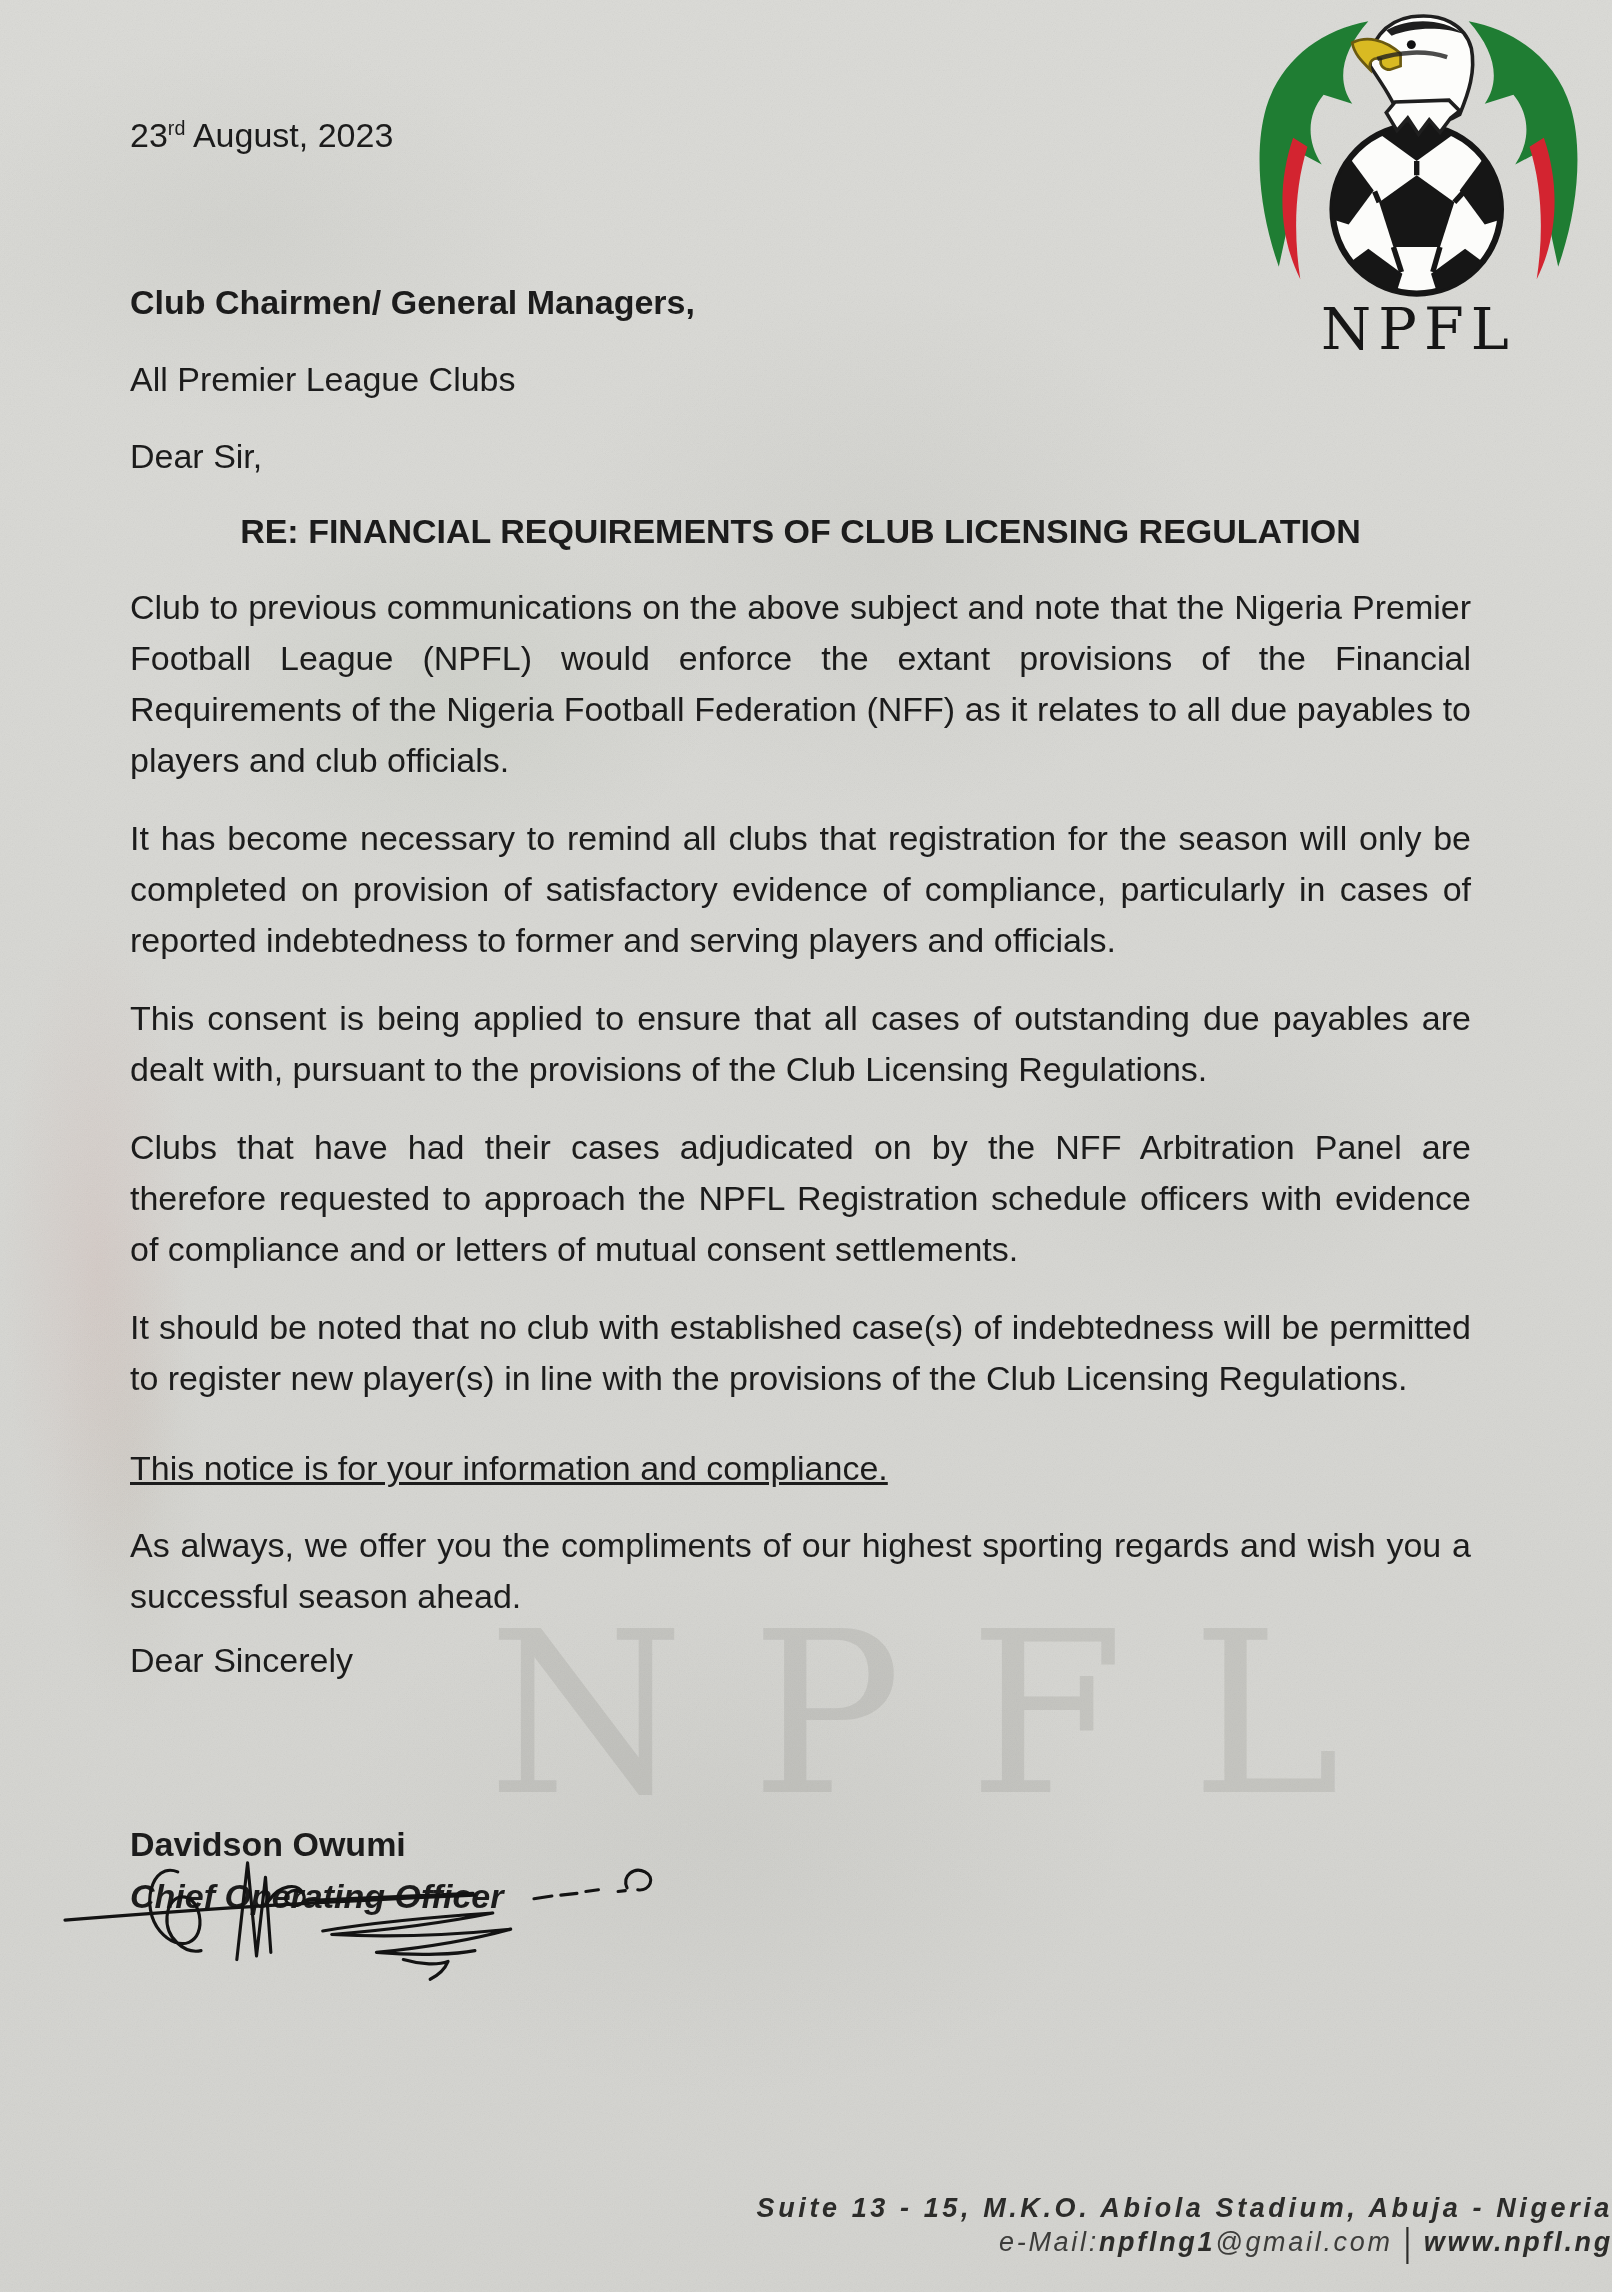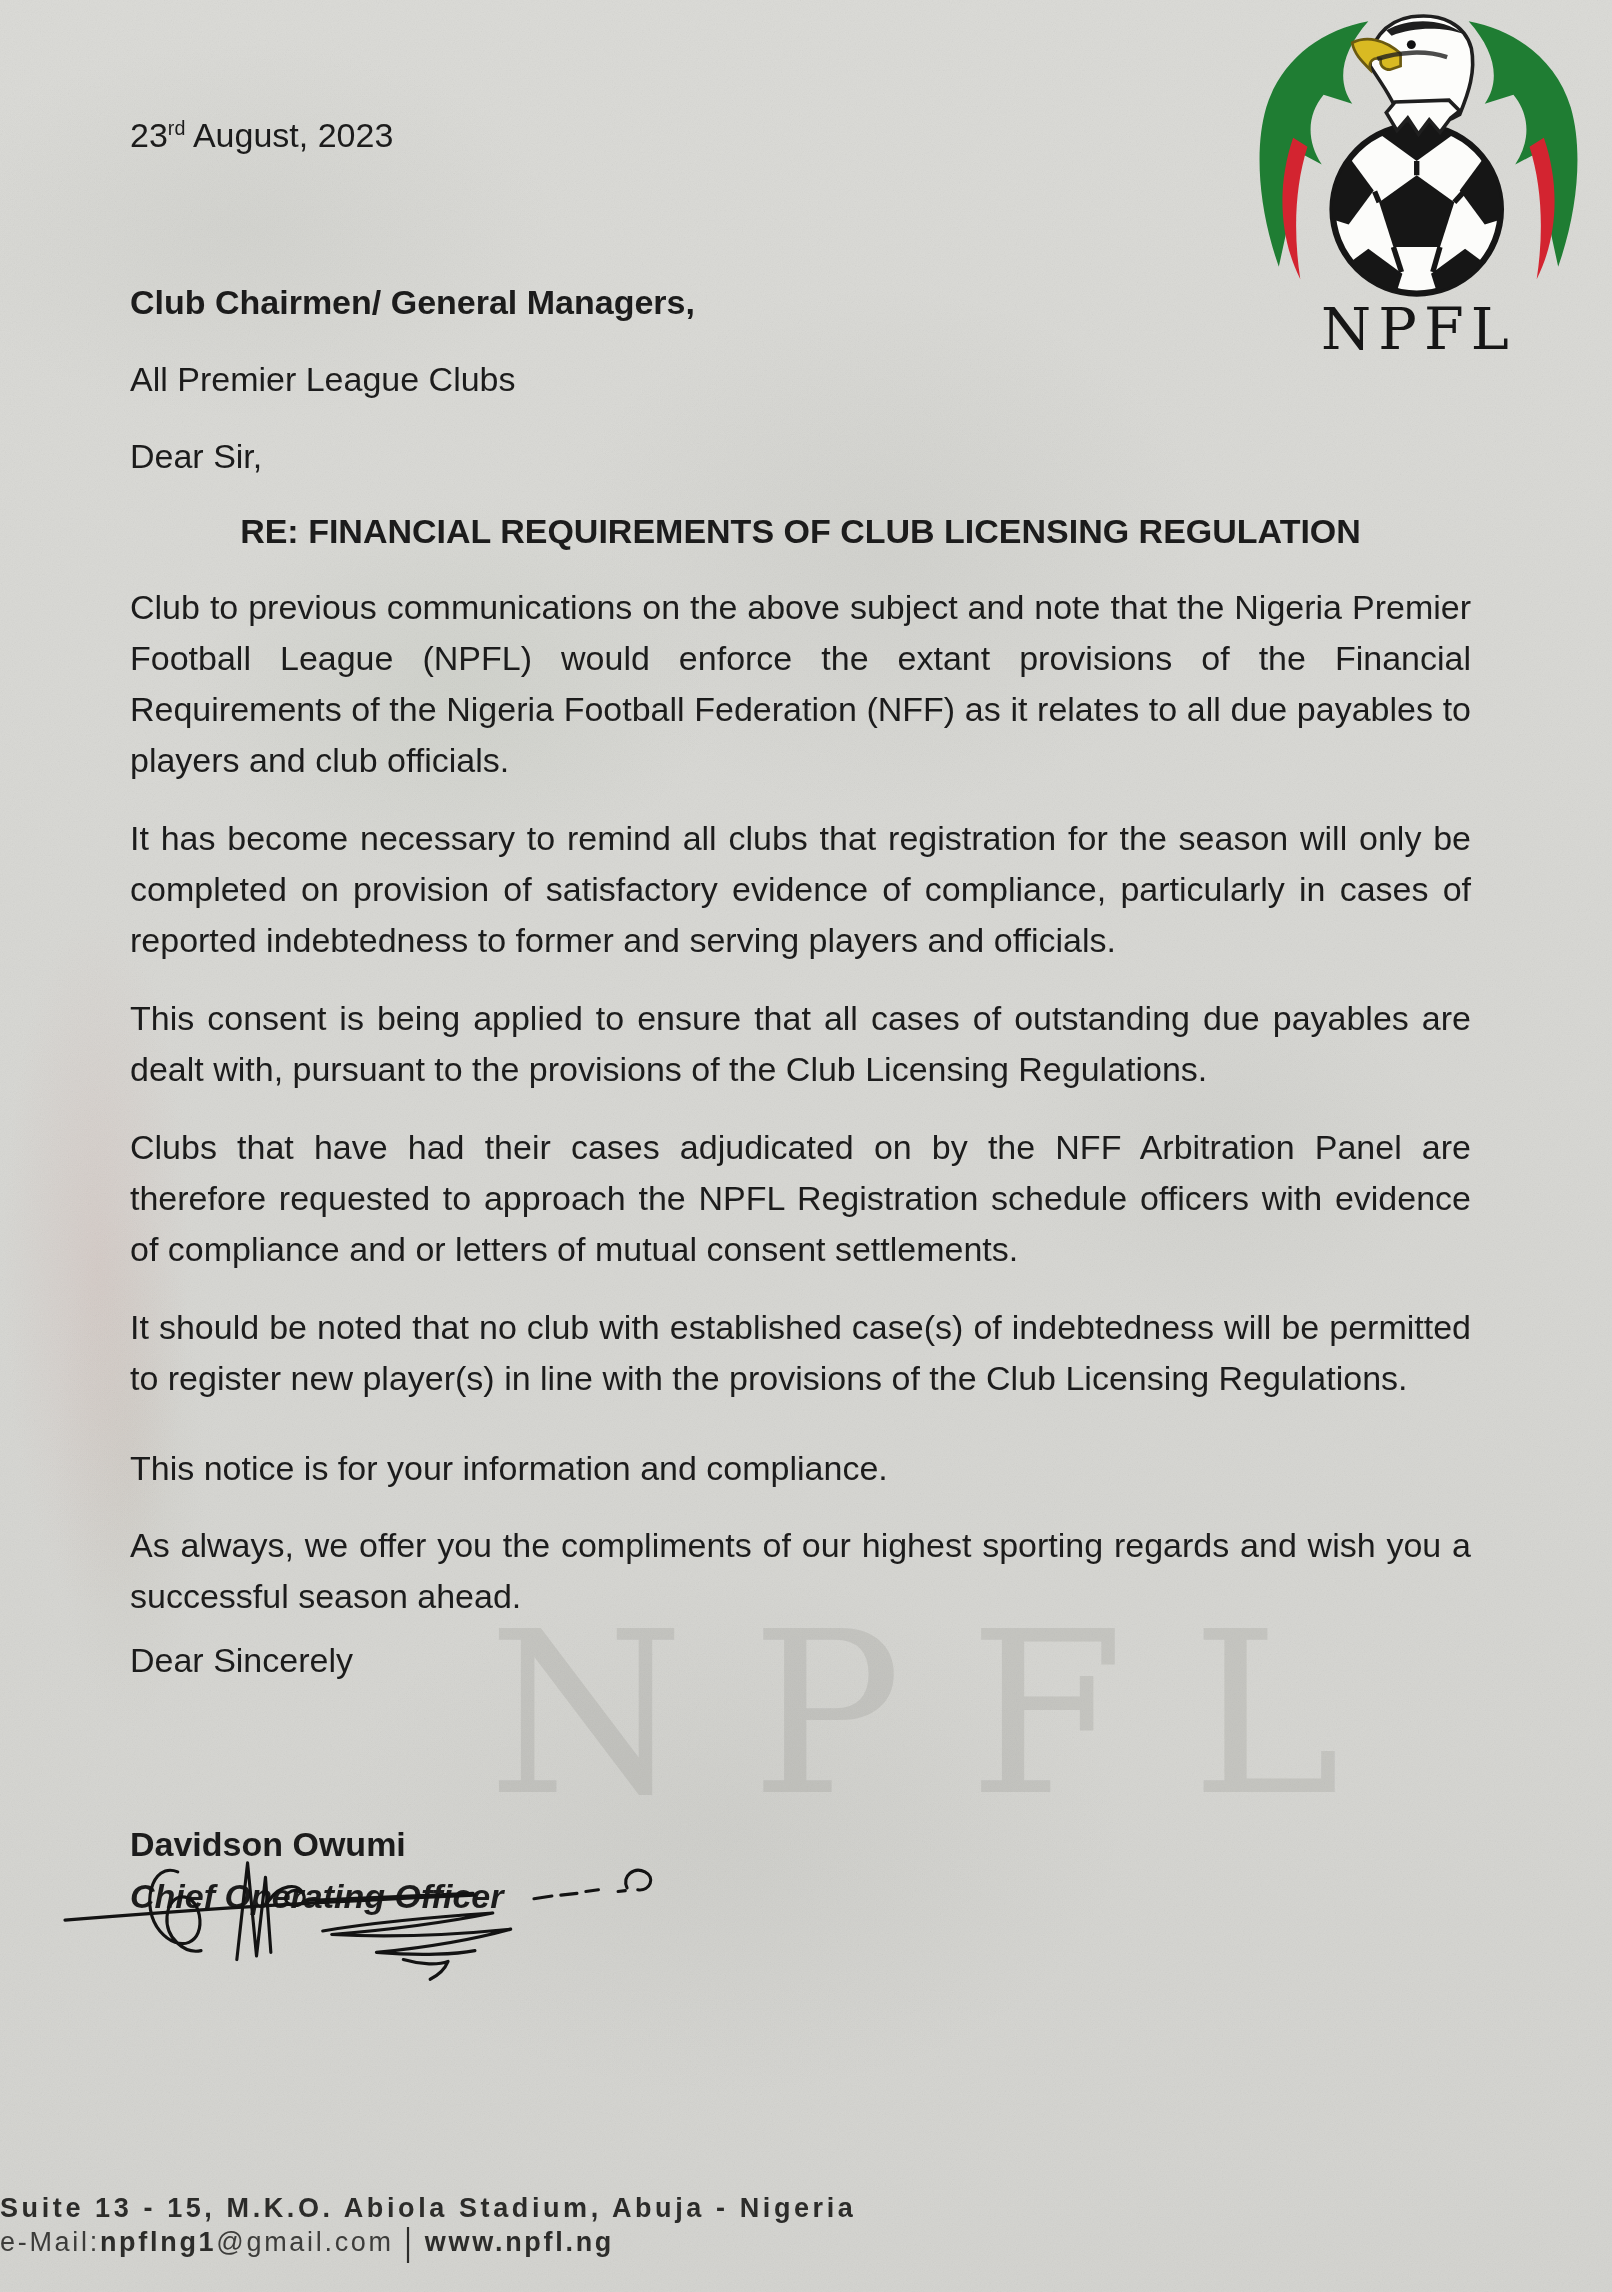--- a/index.html
+++ b/index.html
@@ -40,30 +40,31 @@
   .r1{font-weight:700;margin-bottom:36px !important;}
   .r2{margin-bottom:36px !important;}
   .sal{margin-bottom:34px !important;}
   .subject{font-weight:700;margin-bottom:30px !important;text-align:center;}
   .para{
     font-size:34px;line-height:51px;
     text-align:justify;text-justify:inter-word;
   }
   .mb30{margin-bottom:27px !important;}
   .mb44{margin-bottom:39px !important;}
-  .mb29{margin-bottom:26px !important;}
+  .mb29{margin-bottom:26px !important;text-decoration:underline;}
   .mb20{margin-bottom:18px !important;}
   .closing{font-size:34px;line-height:41px;margin-bottom:143px !important;}
   .name{font-size:34px;line-height:41px;font-weight:700;margin-bottom:10.7px !important;}
   .sigtitle{font-size:34px;line-height:41px;font-weight:700;font-style:italic;}
   .signature{position:absolute;left:54px;top:1845px;width:627px;height:179px;}
   .footer{
     position:absolute;left:0;right:0;top:2192px;
-    text-align:left;
+    text-align:right;padding-left:63px;
     color:#2c2c2a;
+    font-style:italic;
   }
   .f1{font-size:27px;font-weight:700;letter-spacing:3.6px;line-height:32px;}
   .f2{font-size:27px;letter-spacing:2.7px;line-height:32px;margin-top:1.8px;}
   .f2 .light{font-weight:400;color:#3c3c3a;}
   .f2 .fbold{font-weight:700;}
   .f2 .bar{display:inline-block;transform:scaleY(1.45);font-weight:400;margin:0 10.7px;}
 </style>
 </head>
 <body>
 

